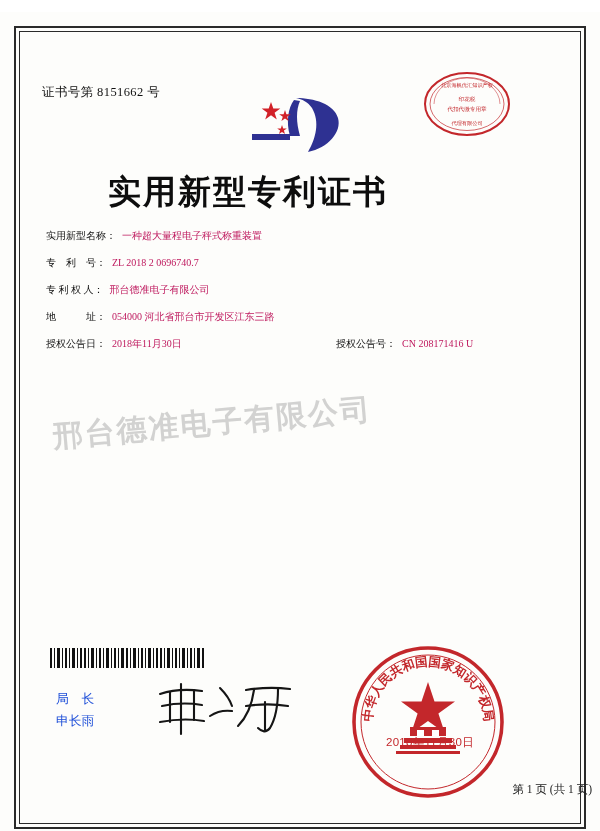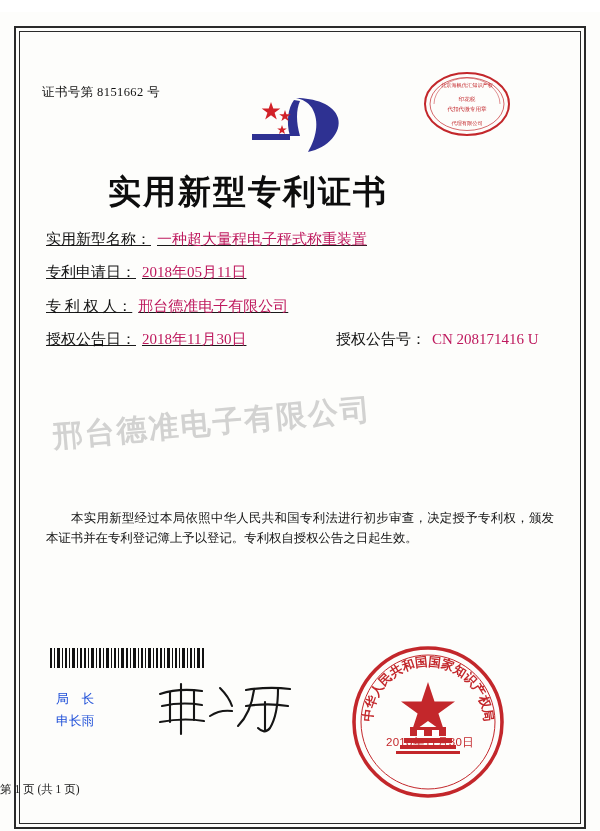--- a/index.html
+++ b/index.html
@@ -71,23 +71,22 @@
     font-weight: bold;
     letter-spacing: 2px;
     font-family: "Liberation Serif", "DejaVu Serif", serif;
     color: #0d0d0d;
   }
 
   .fields {
     position: absolute;
     left: 46px; top: 218px;
     width: 508px;
-    font-size: 15px;
+    font-size: 10px;
     line-height: 1.25;
-    text-decoration: underline;
   }
   .field-row {
     display: flex;
     align-items: baseline;
     margin-bottom: 14.5px;
     position: relative;
   }
   .field-label {
     white-space: pre;
     color: #111;
@@ -176,21 +175,21 @@
     font-size: 11.5px;
     color: #c3272b;
     letter-spacing: 0.3px;
     font-family: "Liberation Sans", sans-serif;
   }
 
   .page-footer {
     position: absolute;
     left: 0; top: 770px;
     width: 592px;
-    text-align: left;
+    text-align: right;
     font-size: 11.5px;
     color: #222;
   }
 </style>
 </head>
 <body>
 
 <div class="page">
 
   <div class="border-outer"></div>
@@ -223,41 +222,44 @@
   </div>
 
   <div class="main-title">实用新型专利证书</div>
 
   <div class="fields">
     <div class="field-row">
       <span class="field-label">实用新型名称：</span>
       <span class="field-value">一种超大量程电子秤式称重装置</span>
     </div>
     <div class="field-row">
-      <span class="field-label">专利申请日：</span>
-      <span class="field-value">2018年05月11日</span>
+      <span class="field-label">专　利　号：</span>
+      <span class="field-value">ZL 2018 2 0696740.7</span>
     </div>
     <div class="field-row">
       <span class="field-label">专 利 权 人：</span>
       <span class="field-value">邢台德准电子有限公司</span>
+    </div>
+    <div class="field-row">
+      <span class="field-label">地　　　址：</span>
+      <span class="field-value">054000 河北省邢台市开发区江东三路</span>
     </div>
     <div class="field-row two-col">
       <span class="field-label">授权公告日：</span>
       <span class="field-value">2018年11月30日</span>
       <span class="col2">
         <span class="field-label">授权公告号：</span>
         <span class="field-value">CN 208171416 U</span>
       </span>
     </div>
   </div>
 
   <div class="watermark">邢台德准电子有限公司</div>
 
   <div class="paragraphs">
-    <p>本实用新型经过本局依照中华人民共和国专利法进行初步审查，决定授予专利权，颁发本证书并在专利登记簿上予以登记。专利权自授权公告之日起生效。</p>
   </div>
 
   <div class="barcode">
     <svg width="155" height="20" viewBox="0 0 155 20">
       <g fill="#111">
         <rect x="0" y="0" width="2" height="20"></rect>
           <rect x="4" y="0" width="1" height="20"></rect>
         <rect x="7" y="0" width="3" height="20"></rect>
           <rect x="12" y="0" width="1" height="20"></rect>
         <rect x="15" y="0" width="2" height="20"></rect>

